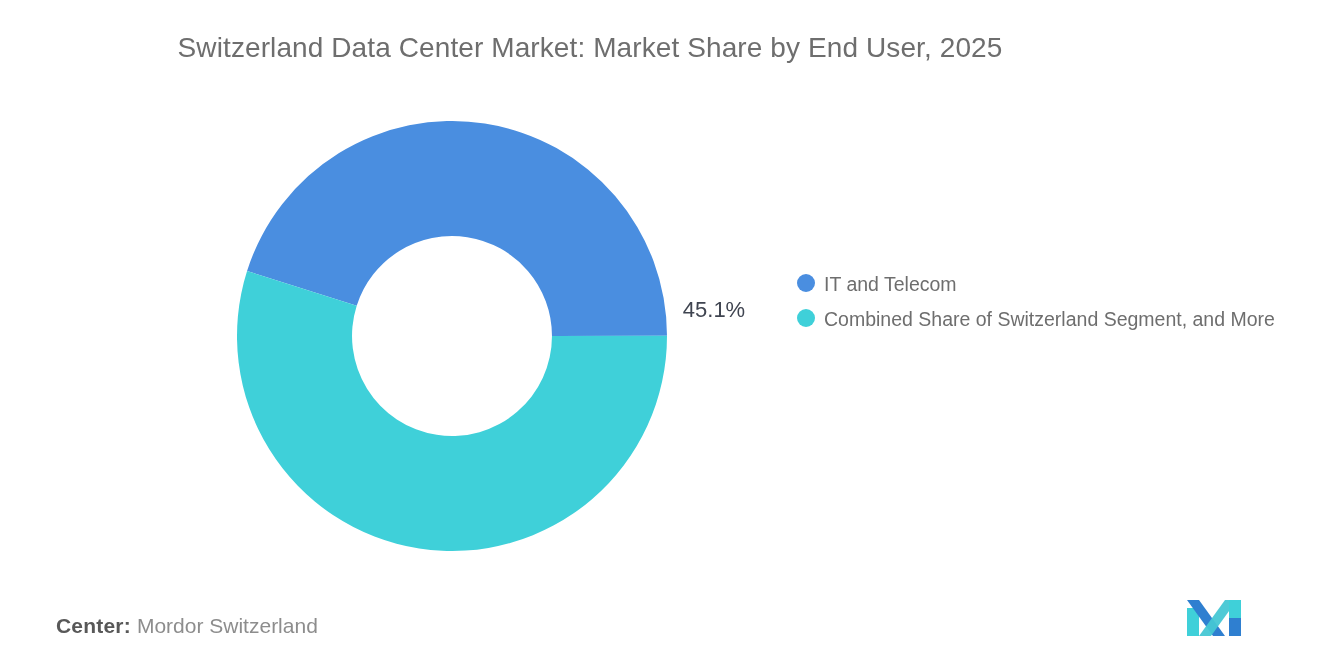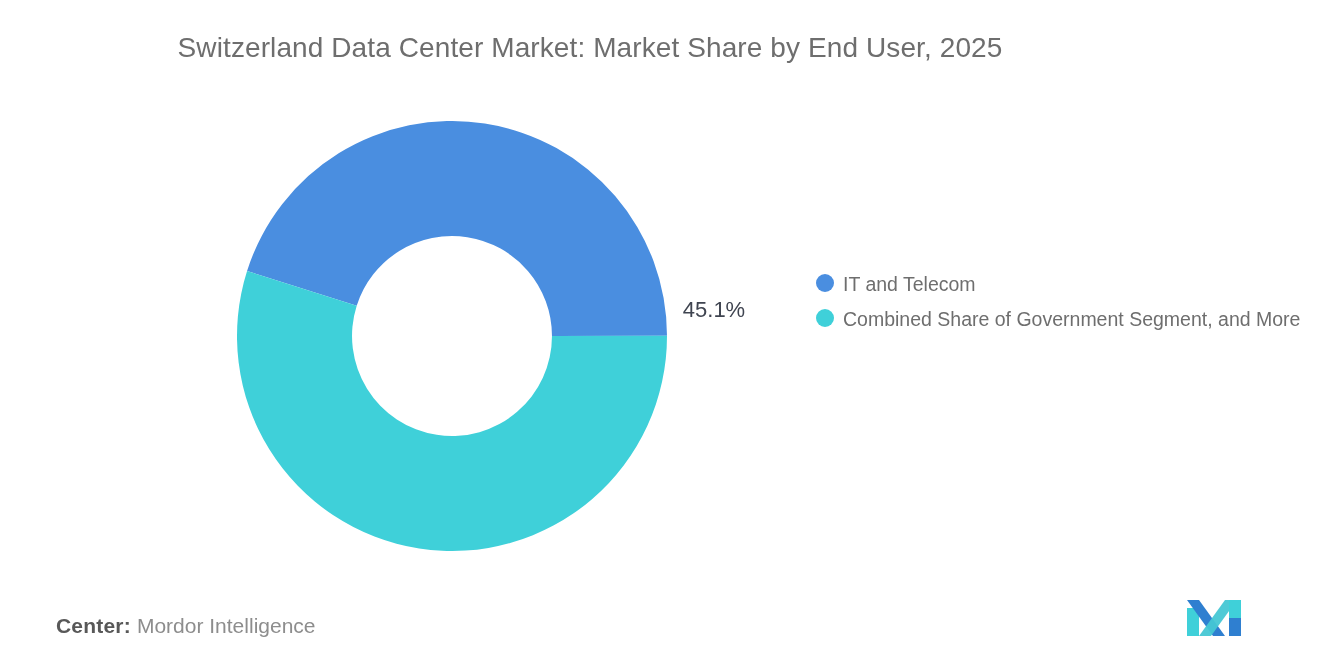--- a/index.html
+++ b/index.html
@@ -50,21 +50,21 @@
     width: 190px;
     text-align: center;
     font-size: 22px;
     font-weight: 400;
     color: #3f4450;
     pointer-events: none;
   }
 
   #legend {
     position: absolute;
-    left: 816px;
+    left: 797px;
     top: 270px;
     width: 500px;
   }
   .legend-item {
     display: flex;
     align-items: flex-start;
     margin-bottom: 7px;
   }
   .legend-marker {
     flex: 0 0 auto;
@@ -125,26 +125,26 @@
   <div id="slice-label">45.1%</div>
 </div>
 
 <div id="legend">
   <div class="legend-item">
     <span class="legend-marker" id="legend-marker-0" style="background: rgb(74, 142, 224);"></span>
     <span class="legend-label">IT and Telecom</span>
   </div>
   <div class="legend-item">
     <span class="legend-marker" id="legend-marker-1" style="background: rgb(63, 208, 217);"></span>
-    <span class="legend-label">Combined Share of Government Segment, and More</span>
+    <span class="legend-label">Combined Share of Switzerland Segment, and More</span>
   </div>
 </div>
 
 <div id="footer-source">
-  <span id="source-label">Center:</span><span id="source-value">Mordor Intelligence</span>
+  <span id="source-label">Center:</span><span id="source-value">Mordor Switzerland</span>
 </div>
 
 <div id="brand-logo">
   <svg width="68" height="40" viewBox="0 0 68 40">
     <polygon points="2,38 2,10 14,10 14,38" fill="#3fd0d9"></polygon>
     <polygon points="2,2 14,2 40,38 28,38" fill="#2f7fd0"></polygon>
     <polygon points="14,38 40,2 52,2 26,38" fill="#46c7d4" opacity="0.95"></polygon>
     <polygon points="44,10 56,10 56,38 44,38" fill="#2f7fd0"></polygon>
     <polygon points="44,2 56,2 56,20 44,20" fill="#3fd0d9"></polygon>
   </svg>

